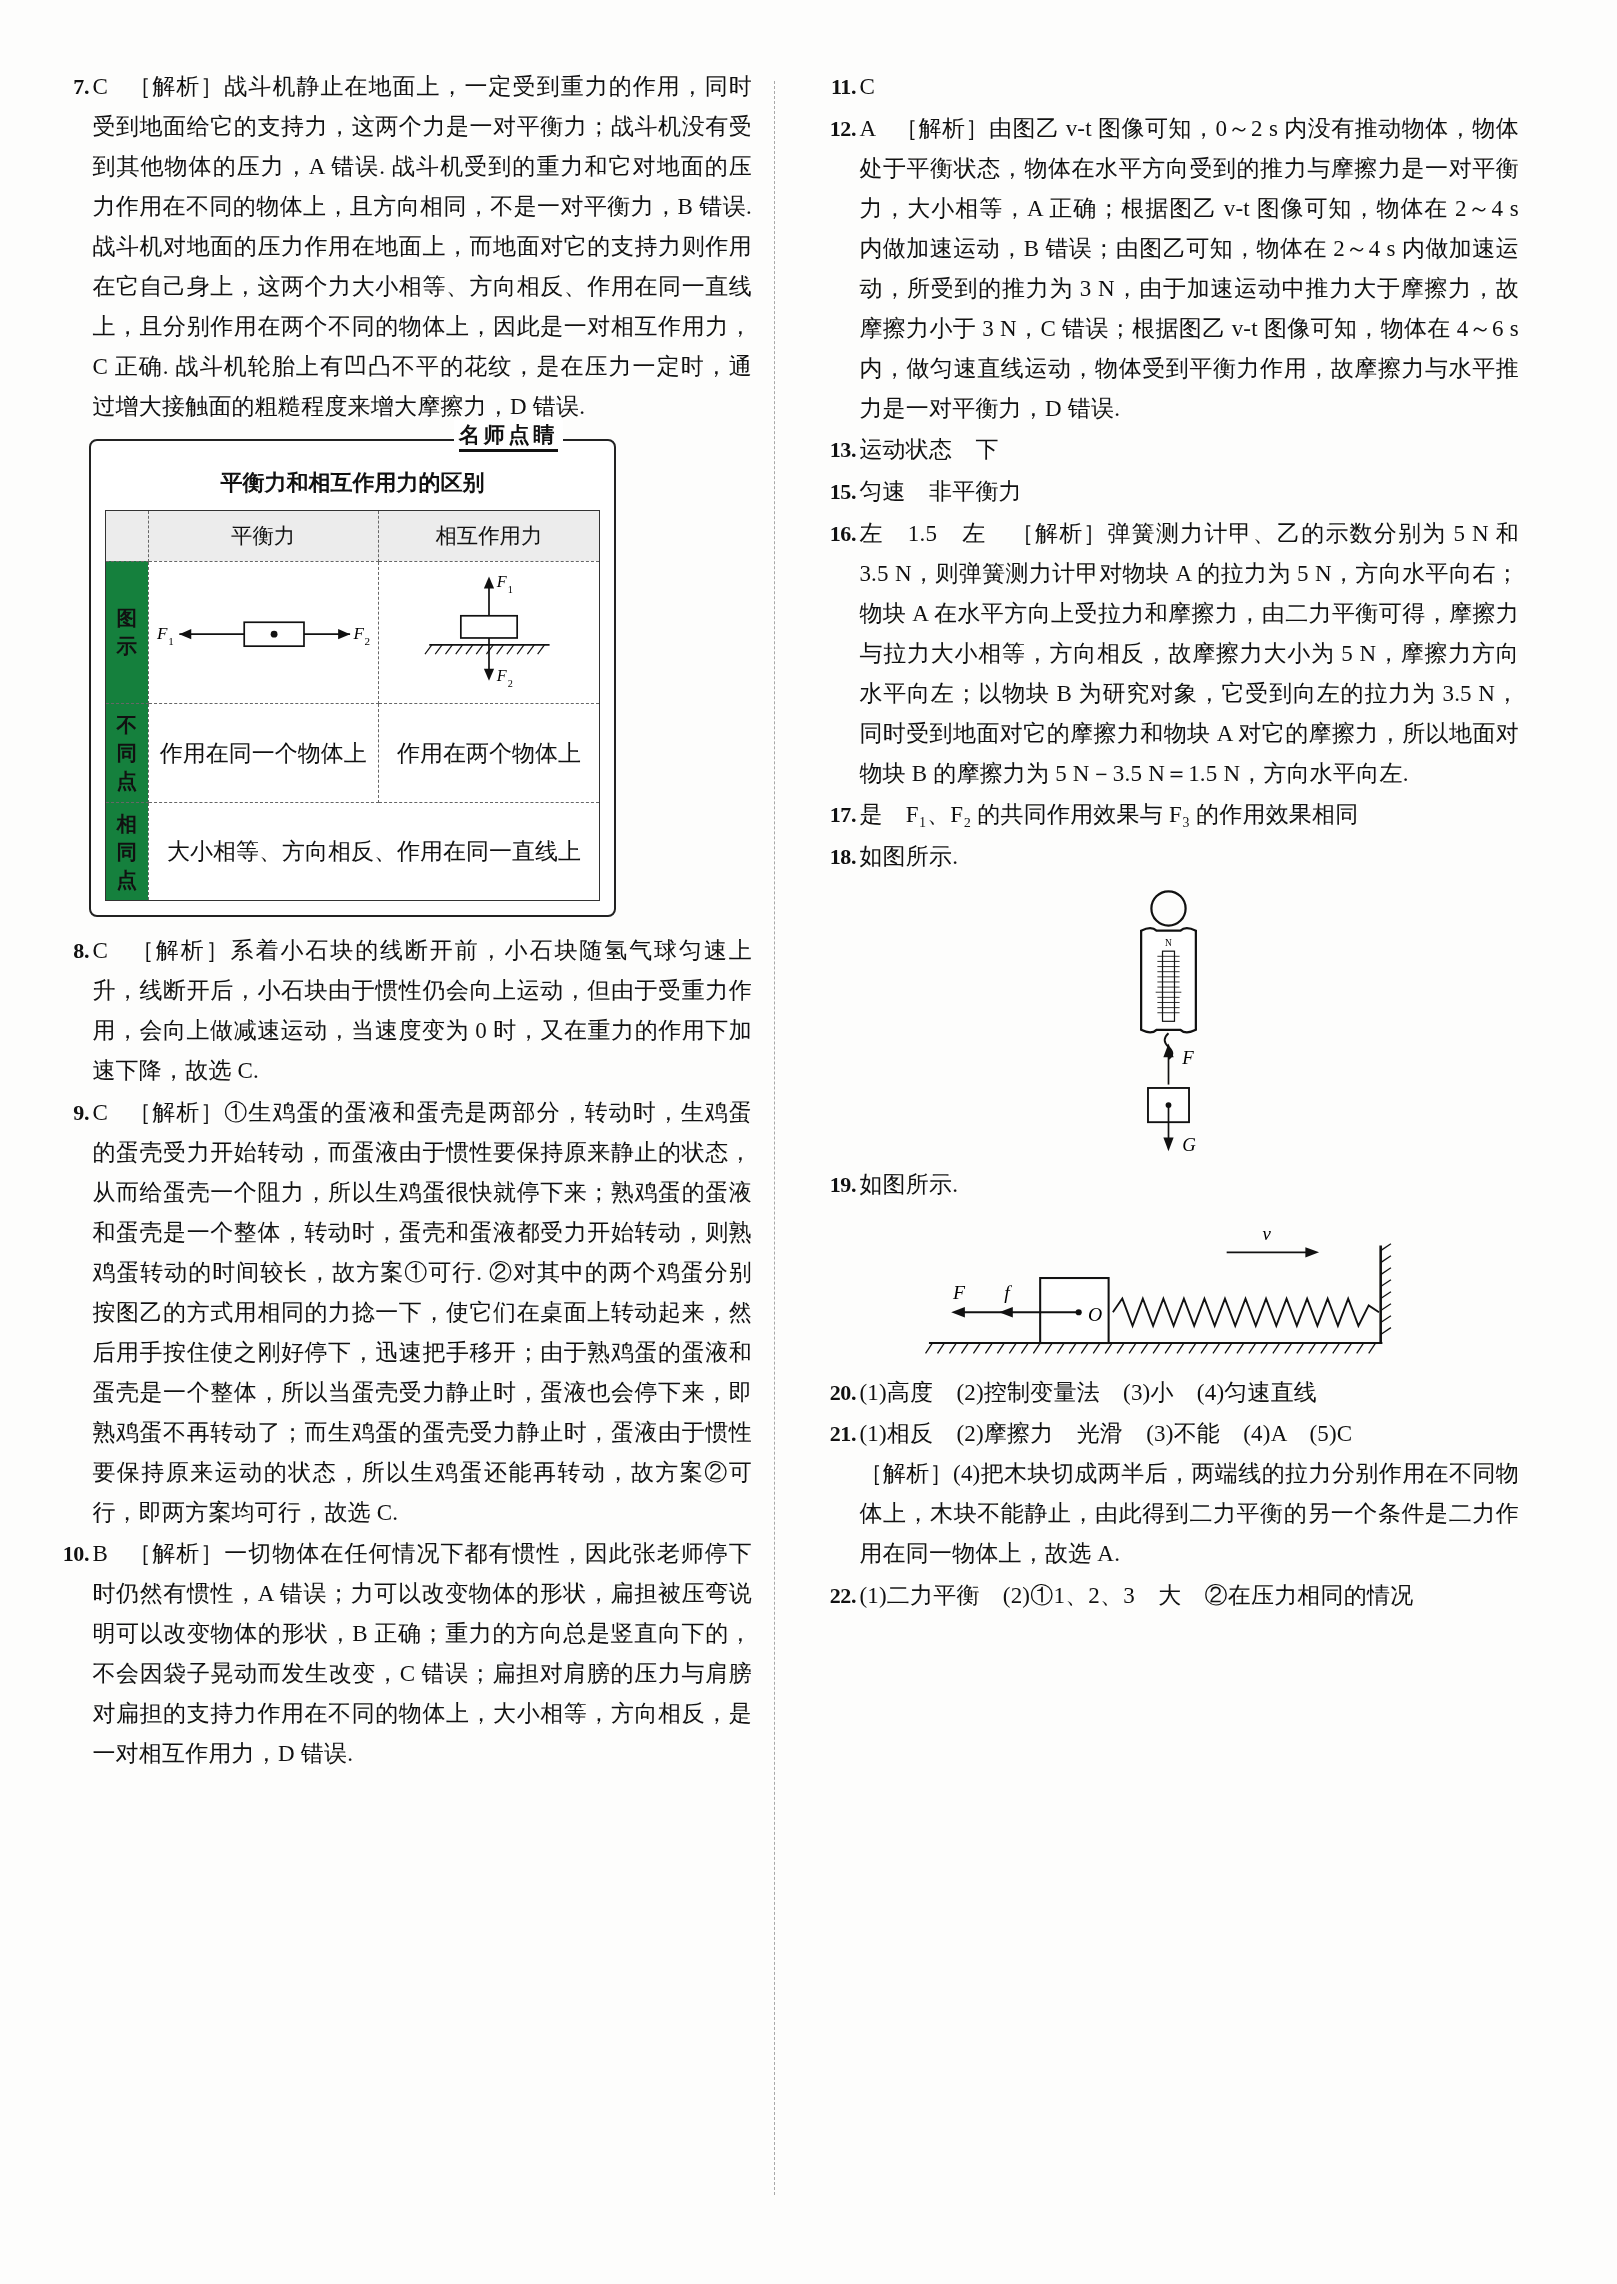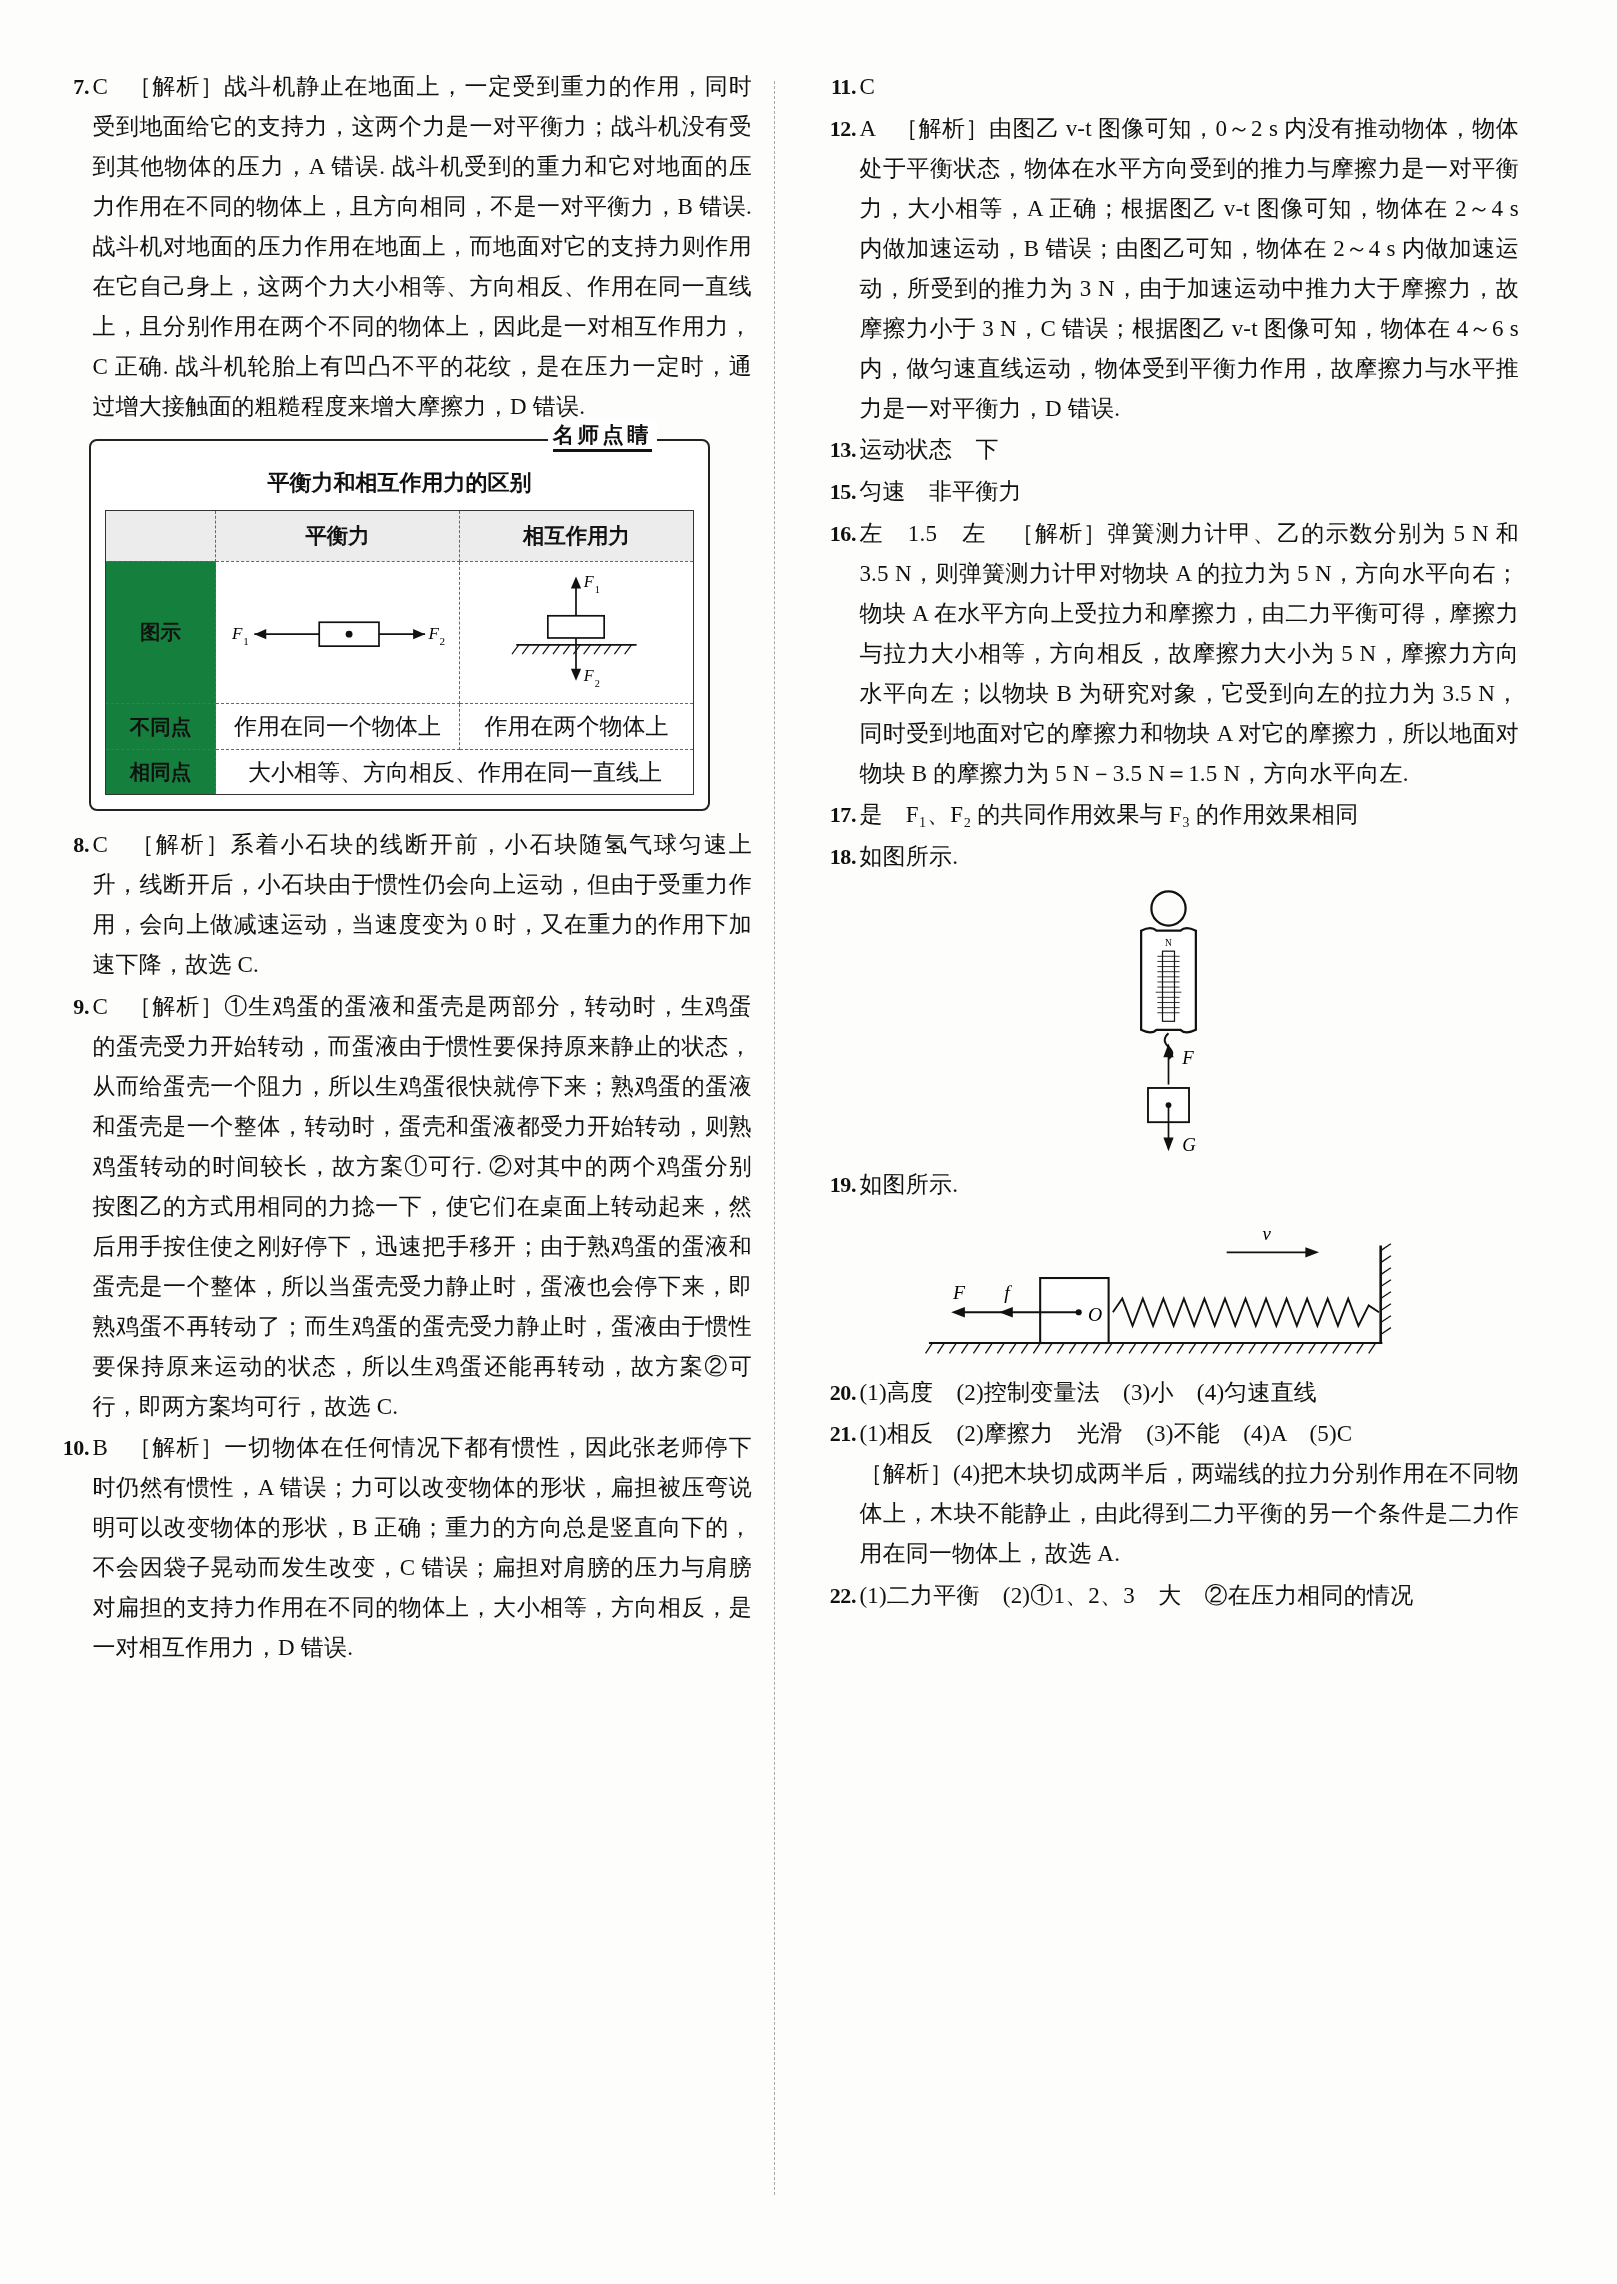--- a/index.html
+++ b/index.html
@@ -26,21 +26,21 @@
     flex:0 0 auto;font-weight:bold;font-size:22px;line-height:40px;
     min-width:39px;text-align:right;padding-right:3.4px;letter-spacing:-0.4px;
   }
   .body{
     flex:1 1 auto;font-size:23px;line-height:40px;
     text-align:justify;text-justify:inter-ideograph;
     letter-spacing:0.2px;
   }
   .ans{font-weight:normal;font-family:"Liberation Serif",serif;}
   
-  .tipwrap{position:relative;margin:12px 0 13.7px 39px;width:621px;}
+  .tipwrap{position:relative;margin:12px 0 13.7px 39px;width:527px;}
   .badge{
     position:absolute;top:-19px;right:53px;
     background:#fff;padding:0 5.1px;
     font-size:21.4px;font-weight:bold;letter-spacing:3.4px;
     z-index:4;color:#111;
   }
   .badge .u{border-bottom:3.4px solid #111;padding-bottom:1.7px;}
   .tipbox{
     border:2.6px solid #222;border-radius:8px;
     padding:22px 13.7px 13.7px 13.7px;background:#fff;
@@ -51,21 +51,21 @@
   table.cmp{
     border-collapse:collapse;width:100%;
     border:1.7px solid #333;
   }
   table.cmp td{
     border:1.7px dashed #666;
     text-align:center;vertical-align:middle;
     font-size:20.5px;padding:6.8px 3.4px;
   }
   table.cmp td.hd{background:#15803d;font-weight:bold;width:103px;}
-  table.cmp tr.head td{background:#ececec;font-weight:bold;font-size:21.4px;padding:10.3px 3.4px;}
+  table.cmp tr.head td{background:#ececec;font-weight:normal;font-size:21.4px;padding:10.3px 3.4px;}
   table.cmp td.wide{font-size:23px;}
   .figcell{height:128px;position:relative;}
   
   svg{display:block;}
   .fig-center{display:flex;justify-content:center;align-items:center;}
   .fig-block{margin:8.6px 0 5.1px 0;}
 </style>
 </head>
 <body>
 

